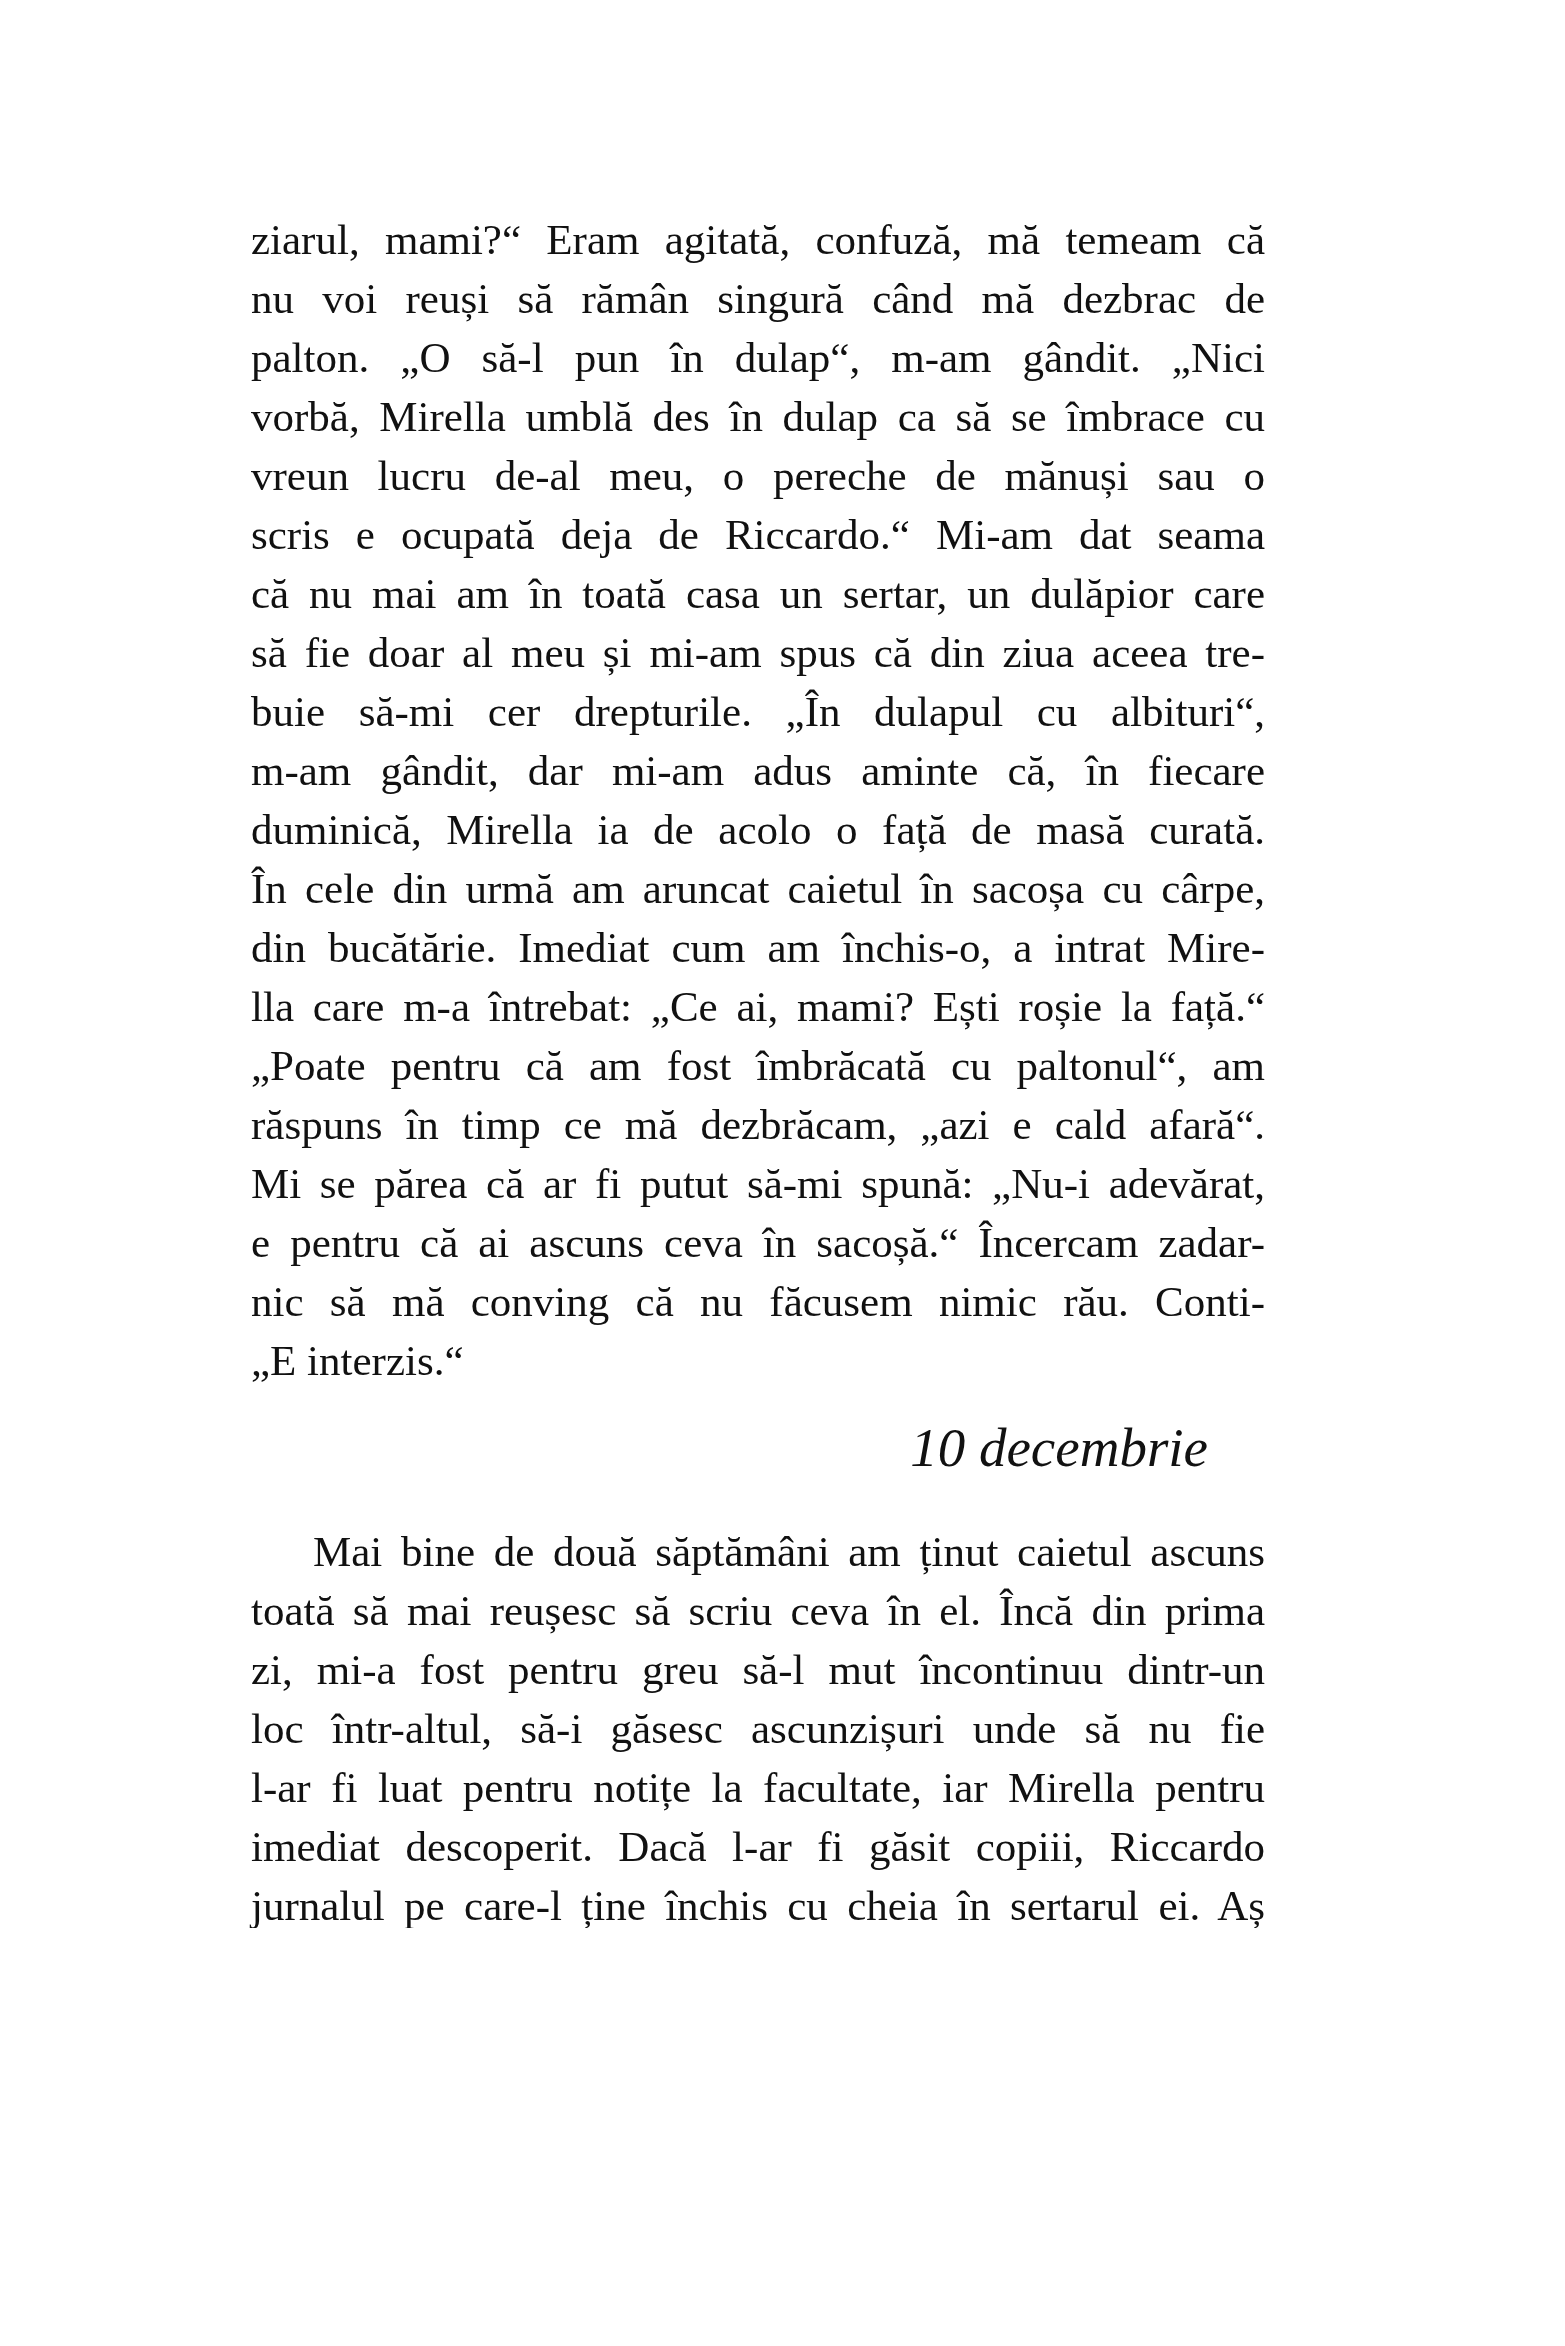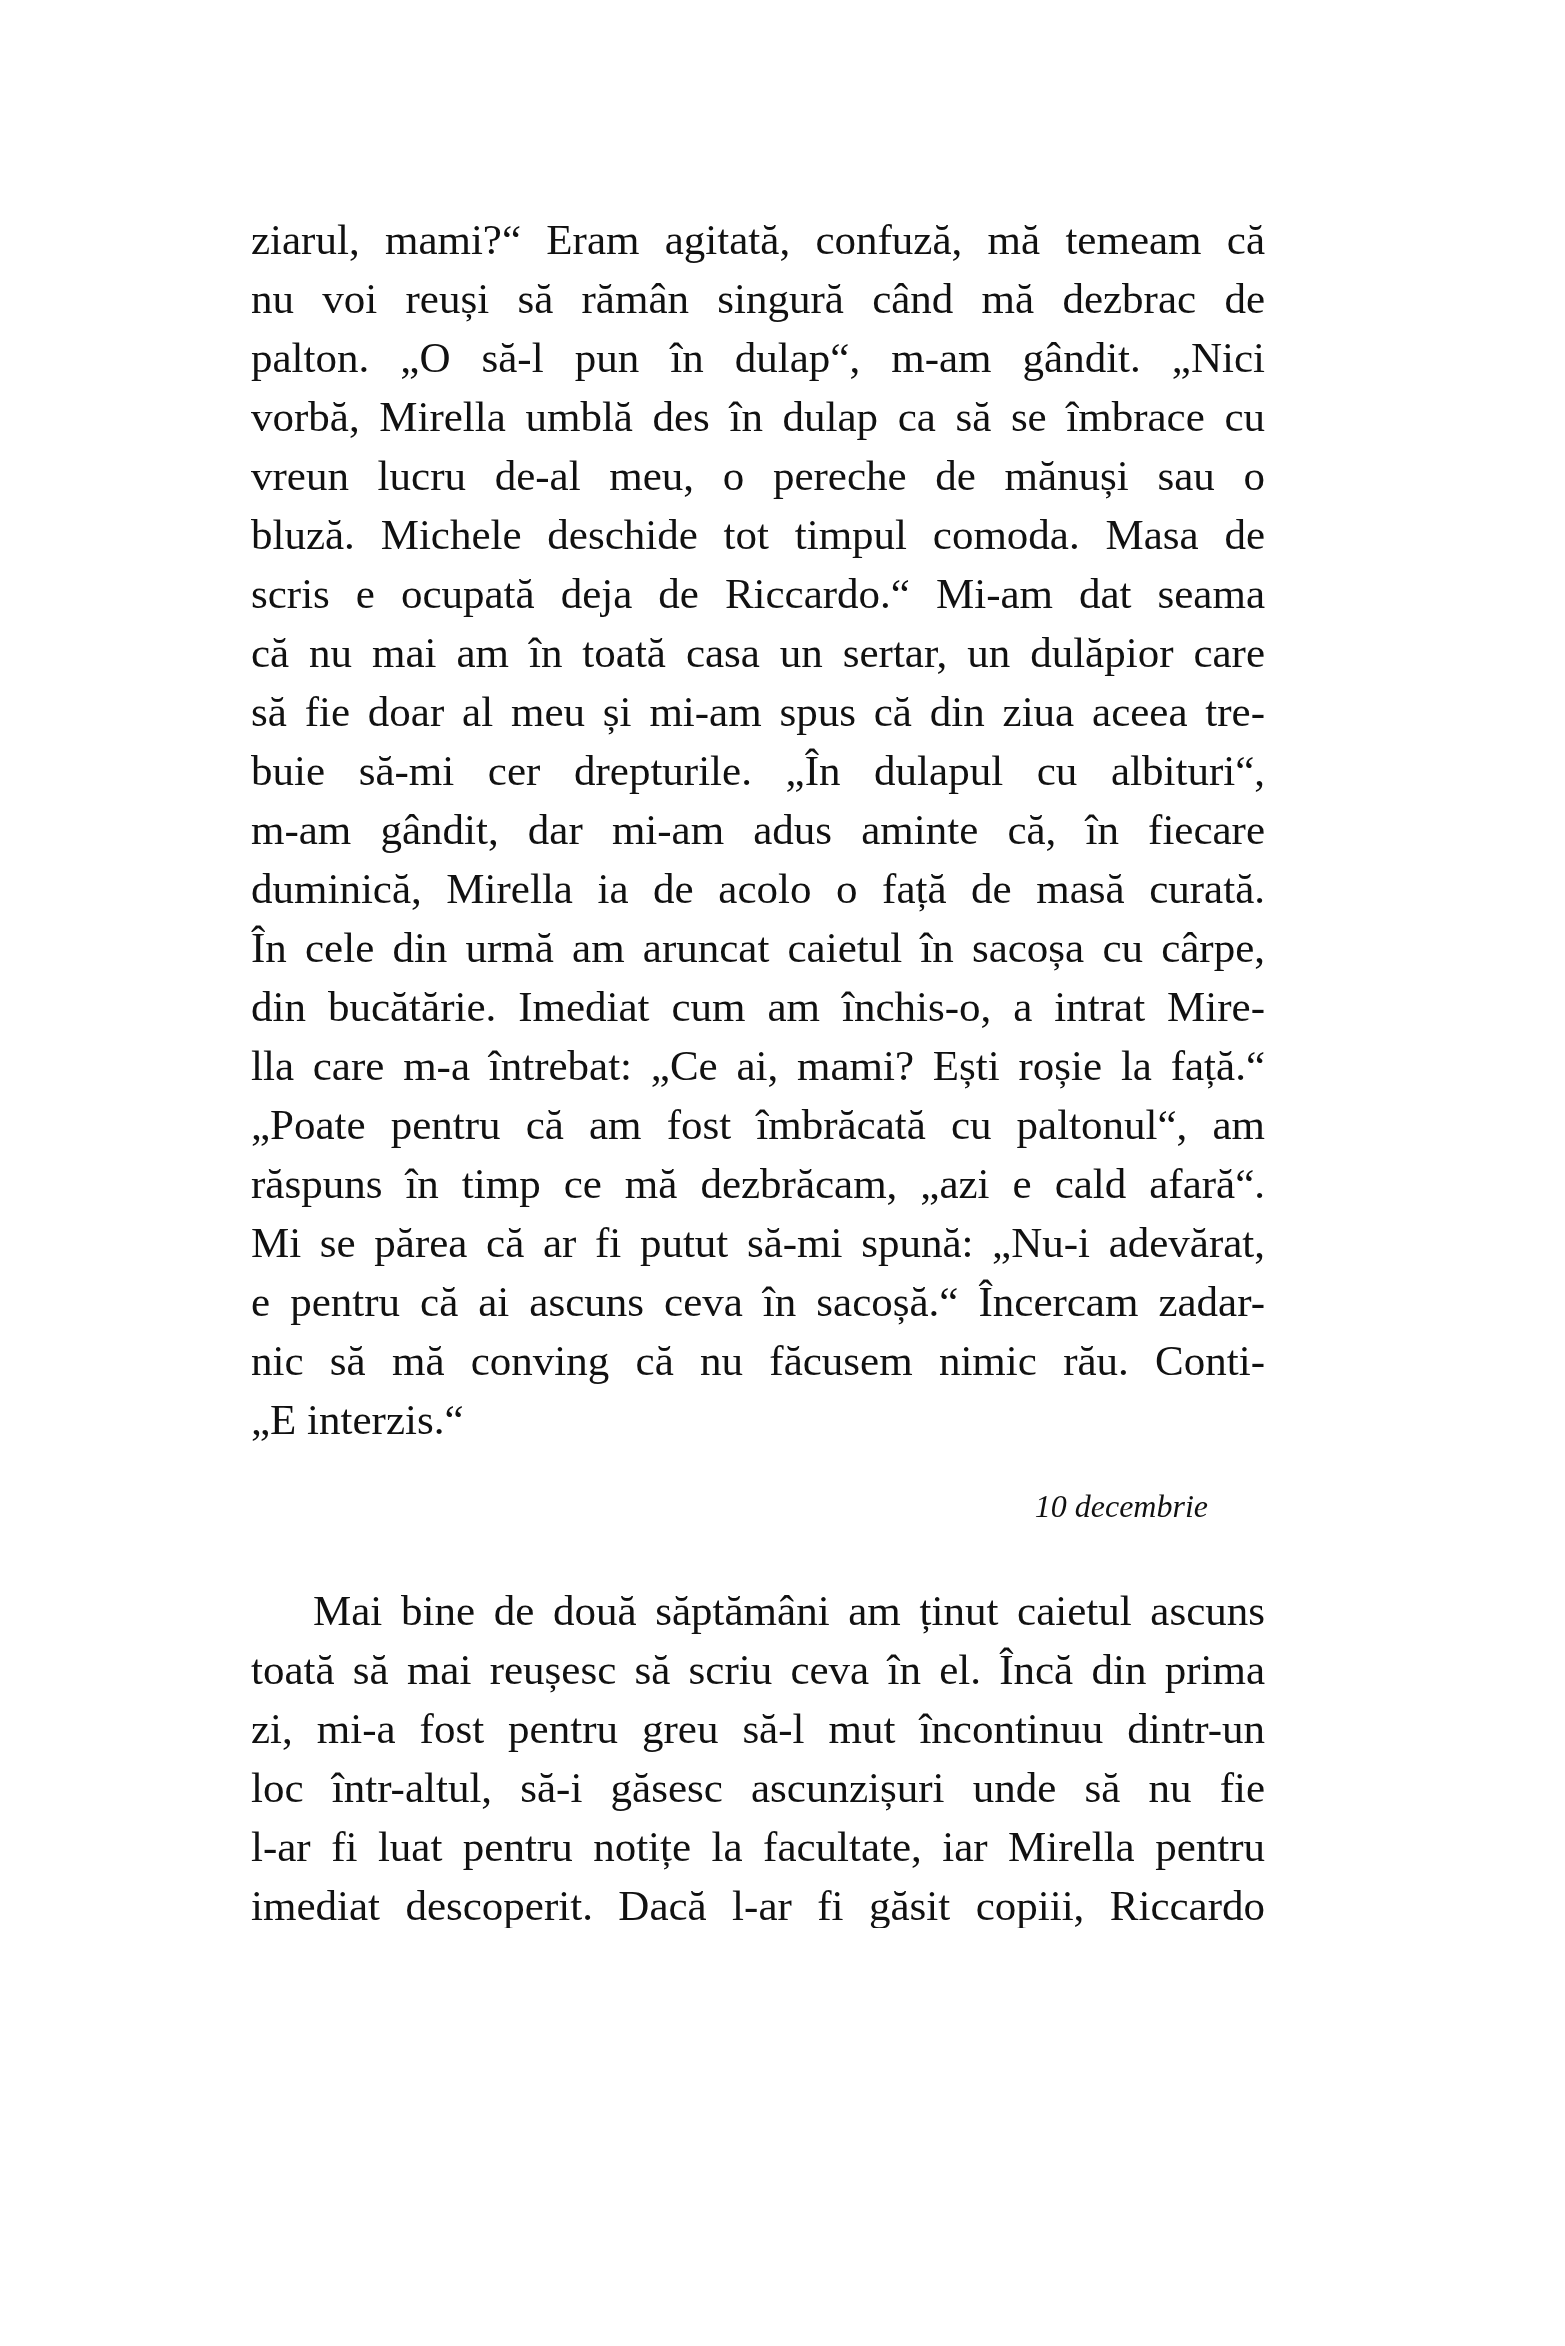--- a/index.html
+++ b/index.html
@@ -38,21 +38,21 @@
   .line.last-short {
     text-align: center;
     text-align-last: left;
   }
   .line.indent-first {
     text-indent: 62px;
   }
   .date-heading {
     display: block;
     margin-top: 28px;
-    font-size: 32px;
+    font-size: 55px;
     line-height: 59px;
     font-style: italic;
     text-align: right;
     padding-right: 57px;
     color: #111111;
   }
   .para-2 {
     margin-top: 45px;
   }
   .page-number {
@@ -69,21 +69,20 @@
 
 <div class="book-page">
   <div class="text-column">
 
     <p class="para para-1">
       <span class="line">ziarul, mami?“ Eram agitată, confuză, mă temeam că</span>
       <span class="line">nu voi reuși să rămân singură când mă dezbrac de</span>
       <span class="line">palton. „O să-l pun în dulap“, m-am gândit. „Nici</span>
       <span class="line">vorbă, Mirella umblă des în dulap ca să se îmbrace cu</span>
       <span class="line">vreun lucru de-al meu, o pereche de mănuși sau o</span>
-      <span class="line">bluză. Michele deschide tot timpul comoda. Masa de</span>
       <span class="line">scris e ocupată deja de Riccardo.“ Mi-am dat seama</span>
       <span class="line">că nu mai am în toată casa un sertar, un dulăpior care</span>
       <span class="line">să fie doar al meu și mi-am spus că din ziua aceea tre-</span>
       <span class="line">buie să-mi cer drepturile. „În dulapul cu albituri“,</span>
       <span class="line">m-am gândit, dar mi-am adus aminte că, în fiecare</span>
       <span class="line">duminică, Mirella ia de acolo o față de masă curată.</span>
       <span class="line">În cele din urmă am aruncat caietul în sacoșa cu cârpe,</span>
       <span class="line">din bucătărie. Imediat cum am închis-o, a intrat Mire-</span>
       <span class="line">lla care m-a întrebat: „Ce ai, mami? Ești roșie la față.“</span>
       <span class="line">„Poate pentru că am fost îmbrăcată cu paltonul“, am</span>

